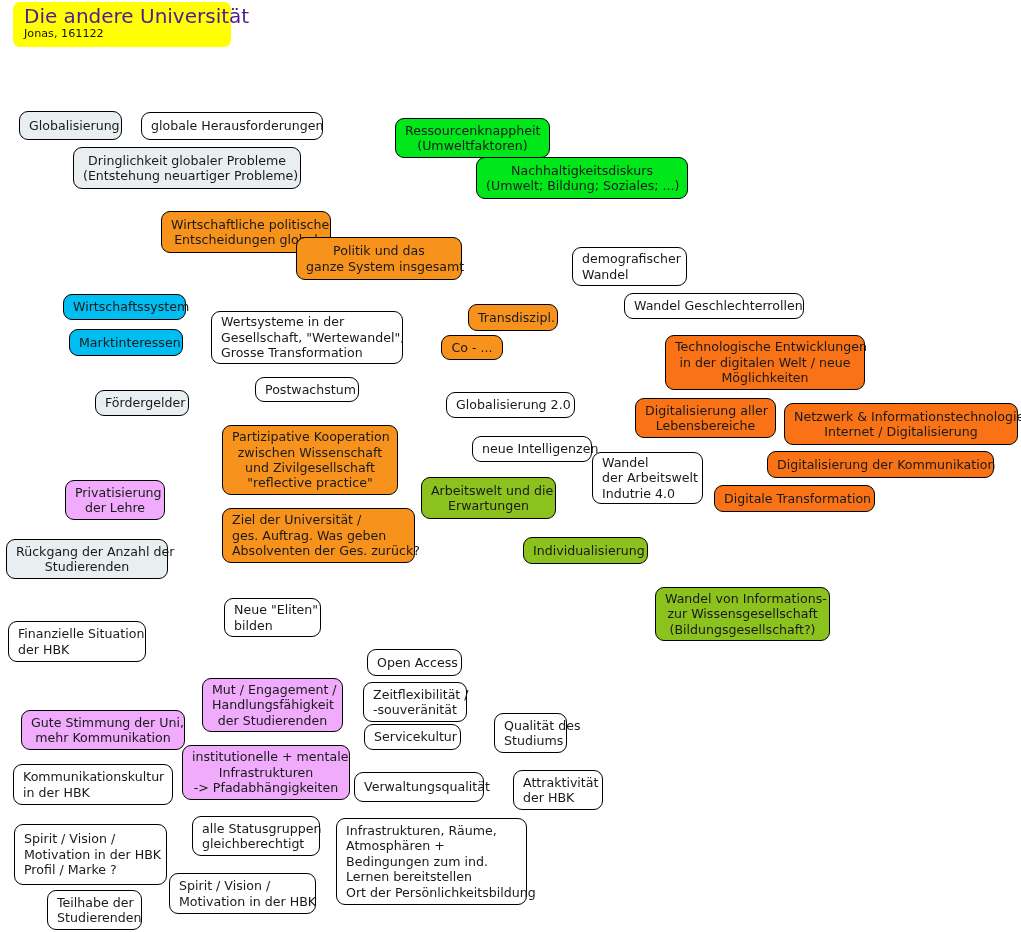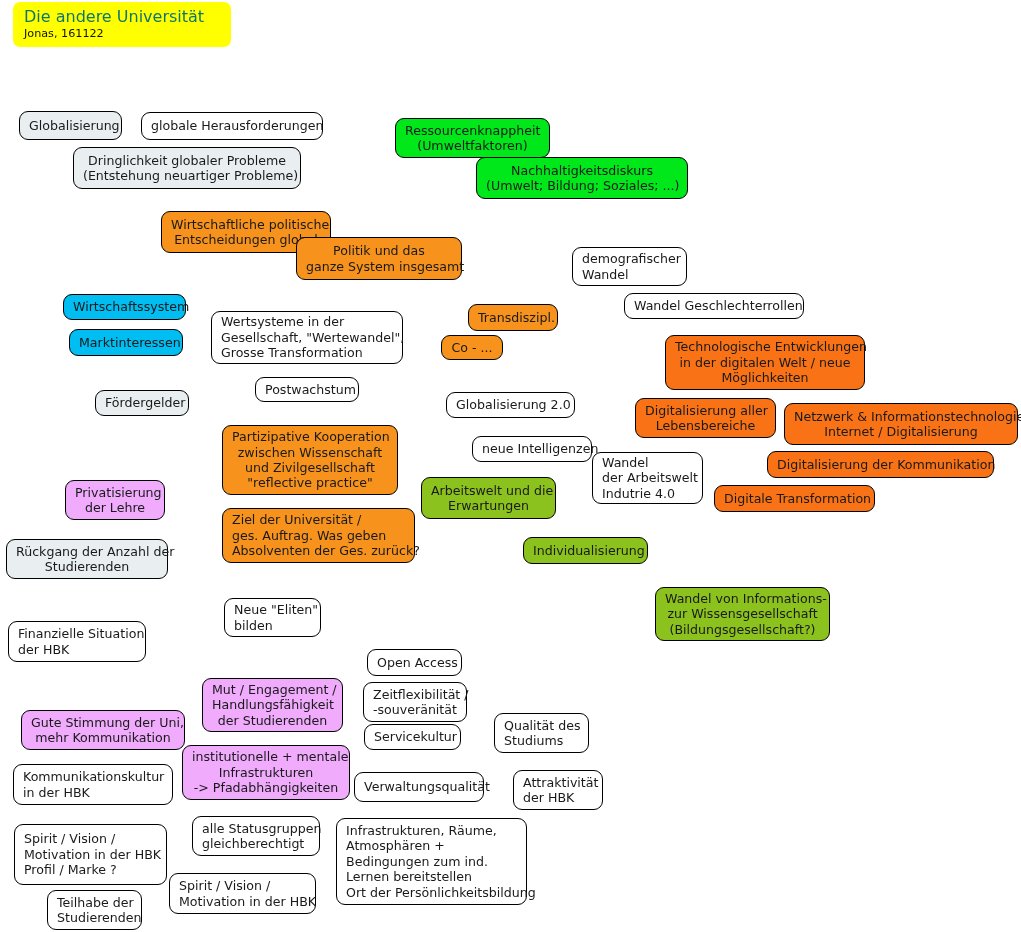--- a/index.html
+++ b/index.html
@@ -59,23 +59,23 @@
     width: 218px;
     height: 45px;
     background: #ffff00;
     border: none;
     border-radius: 7px;
     padding: 4px 10px 4px 11px;
     box-sizing: border-box;
     display: block;
   }
   #title-card .t-main {
-    font-size: 16px;
+    font-size: 20px;
     line-height: 21px;
-    color: #0f766e;
+    color: #4c1d95;
     white-space: pre;
   }
   #title-card .t-sub {
     font-size: 11.2px;
     line-height: 14px;
     color: #111111;
     white-space: pre;
   }
 </style>
 </head>
@@ -149,21 +149,21 @@
 der HBK</span></div>
     <div class="node f-white" style="left: 367px; top: 649px; width: 95px; height: 27px;"><span class="txt">Open Access</span></div>
     <div class="node f-yellow" style="left: 202px; top: 678px; width: 141px; height: 54px;"><span class="txt">Mut / Engagement /
 Handlungsfähigkeit
 der Studierenden</span></div>
     <div class="node f-white left" style="left: 363px; top: 682px; width: 104px; height: 40px;"><span class="txt">Zeitflexibilität /
 -souveränität</span></div>
     <div class="node f-yellow" style="left: 21px; top: 710px; width: 164px; height: 40px;"><span class="txt">Gute Stimmung der Uni,
 mehr Kommunikation</span></div>
     <div class="node f-white" style="left: 364px; top: 724px; width: 97px; height: 26px; text-align: center;"><span class="txt">Servicekultur</span></div>
-    <div class="node f-white left" style="left: 494px; top: 713px; width: 95px; height: 40px;"><span class="txt">Qualität des
+    <div class="node f-white left" style="left: 494px; top: 713px; width: 73px; height: 40px;"><span class="txt">Qualität des
 Studiums</span></div>
     <div class="node f-yellow" style="left: 182px; top: 745px; width: 168px; height: 55px;"><span class="txt">institutionelle + mentale
 Infrastrukturen
 -&gt; Pfadabhängigkeiten</span></div>
     <div class="node f-white left" style="left: 13px; top: 764px; width: 160px; height: 41px;"><span class="txt">Kommunikationskultur
 in der HBK</span></div>
     <div class="node f-white" style="left: 354px; top: 772px; width: 130px; height: 30px;"><span class="txt">Verwaltungsqualität</span></div>
     <div class="node f-white left" style="left: 513px; top: 770px; width: 90px; height: 40px;"><span class="txt">Attraktivität
 der HBK</span></div>
     <div class="node f-white left" style="left: 192px; top: 816px; width: 128px; height: 40px;"><span class="txt">alle Statusgruppen

